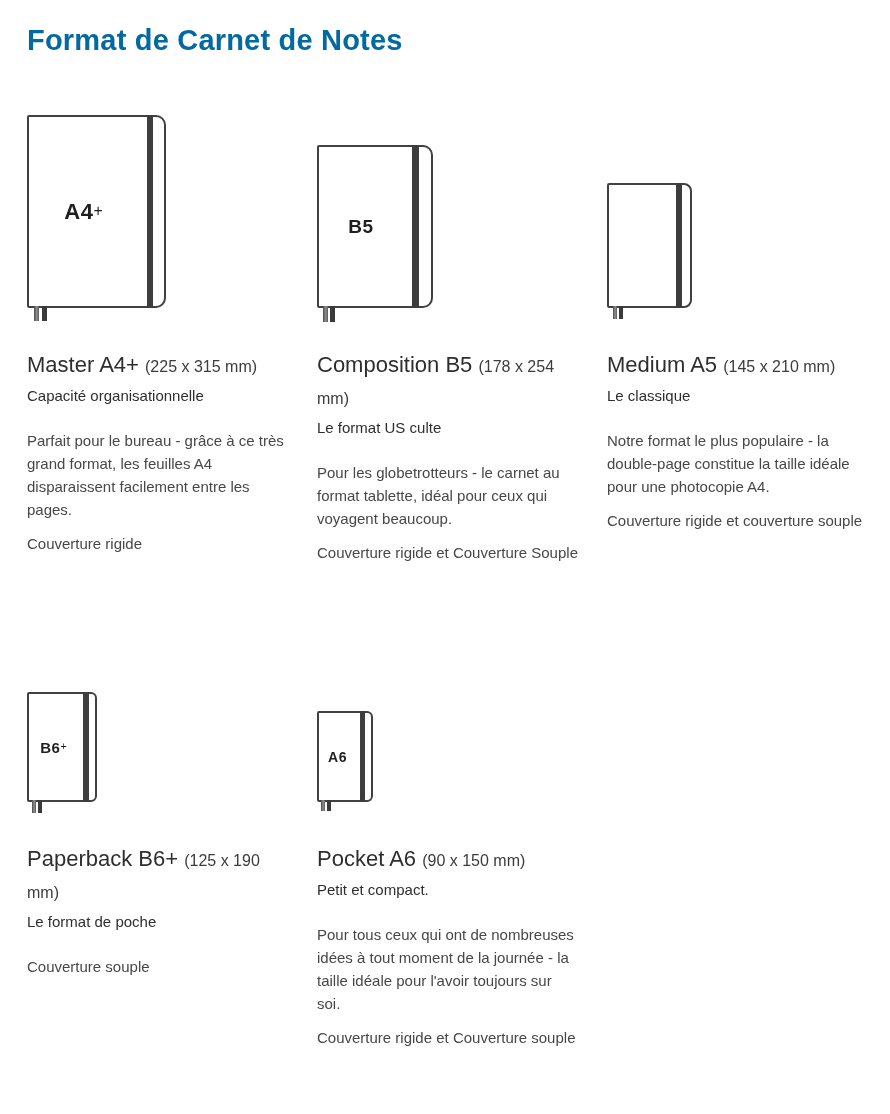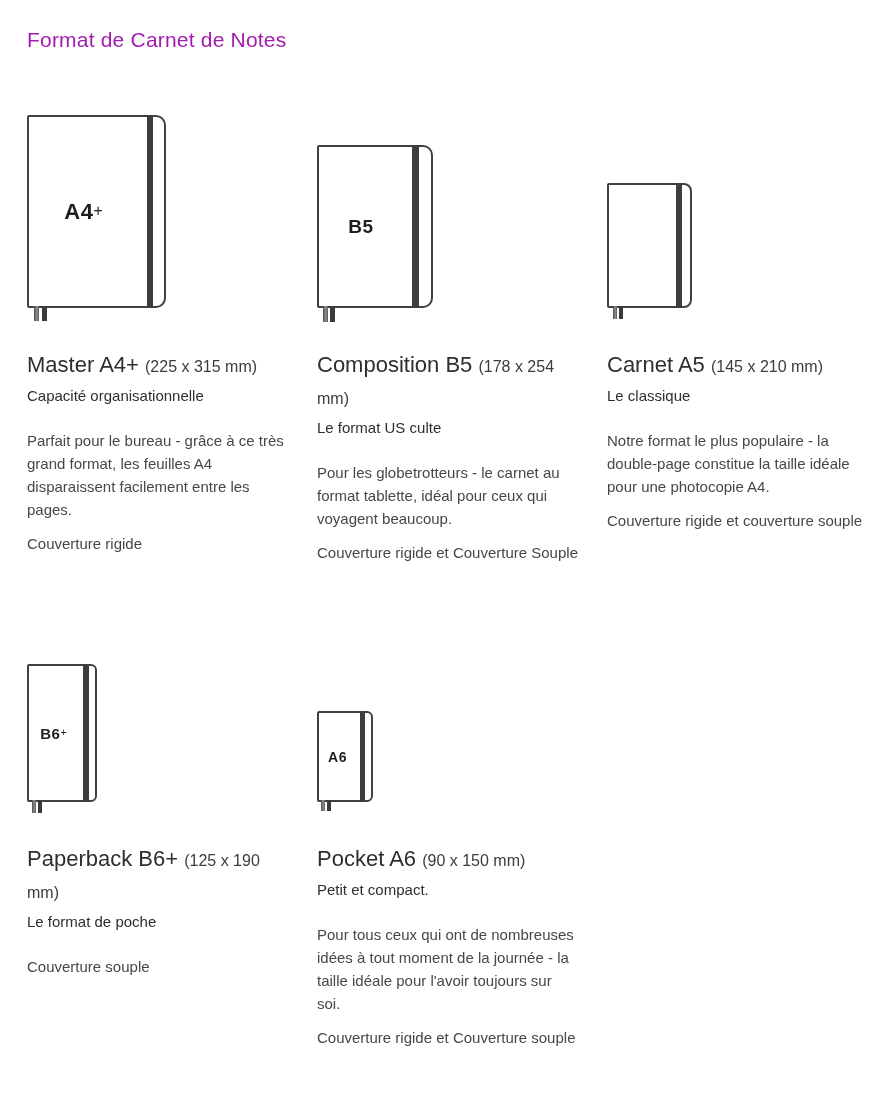--- a/index.html
+++ b/index.html
@@ -10,23 +10,23 @@
     width: 890px;
   }
   .page {
     width: 890px;
     height: 1114px;
     padding: 23px 21px 0 27px;
     overflow: hidden;
     background: #ffffff;
   }
   .page-title {
-    font-size: 21px;
-    font-weight: 400;
-    color: #a21caf;
+    font-size: 29px;
+    font-weight: 700;
+    color: #0369a1;
     line-height: 34px;
     letter-spacing: 0.2px;
   }
   .grid {
     margin-top: 43px;
     display: grid;
     grid-template-columns: 262px 262px 262px;
     column-gap: 28px;
     row-gap: 127px;
   }
@@ -96,21 +96,21 @@
   .nb-b5 .badge { right: 28px; font-size: 19px; }
   .nb-b5 .bookmark { height: 16px; }
   .nb-b5 .bm-1 { left: 6px; }  .nb-b5 .bm-2 { left: 13px; }
 
   .nb-a5 { width: 85px; height: 125px; }
   .nb-a5 .band  { width: 6px; right: 10px; }
   .nb-a5 .badge { right: 21px; font-size: 17px; }
   .nb-a5 .bookmark { height: 13px; width: 4px; }
   .nb-a5 .bm-1 { left: 6px; }  .nb-a5 .bm-2 { left: 12px; }
 
-  .nb-b6p { width: 70px; height: 138px; }
+  .nb-b6p { width: 70px; height: 110px; }
   .nb-b6p .band  { width: 6px; right: 8px; }
   .nb-b6p .badge { right: 17px; font-size: 15px; }
   .nb-b6p .bookmark { height: 13px; width: 4px; }
   .nb-b6p .bm-1 { left: 5px; }  .nb-b6p .bm-2 { left: 11px; }
 
   .nb-a6 { width: 56px; height: 91px; }
   .nb-a6 .band  { width: 5px; right: 8px; }
   .nb-a6 .badge { right: 15px; font-size: 14px; }
   .nb-a6 .bookmark { height: 11px; width: 4px; }
   .nb-a6 .bm-1 { left: 4px; }  .nb-a6 .bm-2 { left: 10px; }
@@ -198,21 +198,21 @@
 
     <div class="card">
       <div class="figure fig-tall">
         <div class="notebook nb-a5 rad-md">
           <div class="cover"></div>
           <div class="band"></div>
           <div class="bookmark bm-1"></div>
           <div class="bookmark bm-2"></div>
         </div>
       </div>
-      <h2 class="card-title"><span>Carnet A5</span> <span class="card-dims">(145 x 210 mm)</span></h2>
+      <h2 class="card-title"><span>Medium A5</span> <span class="card-dims">(145 x 210 mm)</span></h2>
       <p class="card-tagline">Le classique</p>
       <p class="card-desc">Notre format le plus populaire - la double-page constitue la taille idéale pour une photocopie A4.</p>
       <p class="card-covers">Couverture rigide et couverture souple</p>
     </div>
 
     <div class="card">
       <div class="figure fig-short">
         <div class="notebook nb-b6p rad-sm">
           <div class="cover"></div>
           <div class="band"></div>

